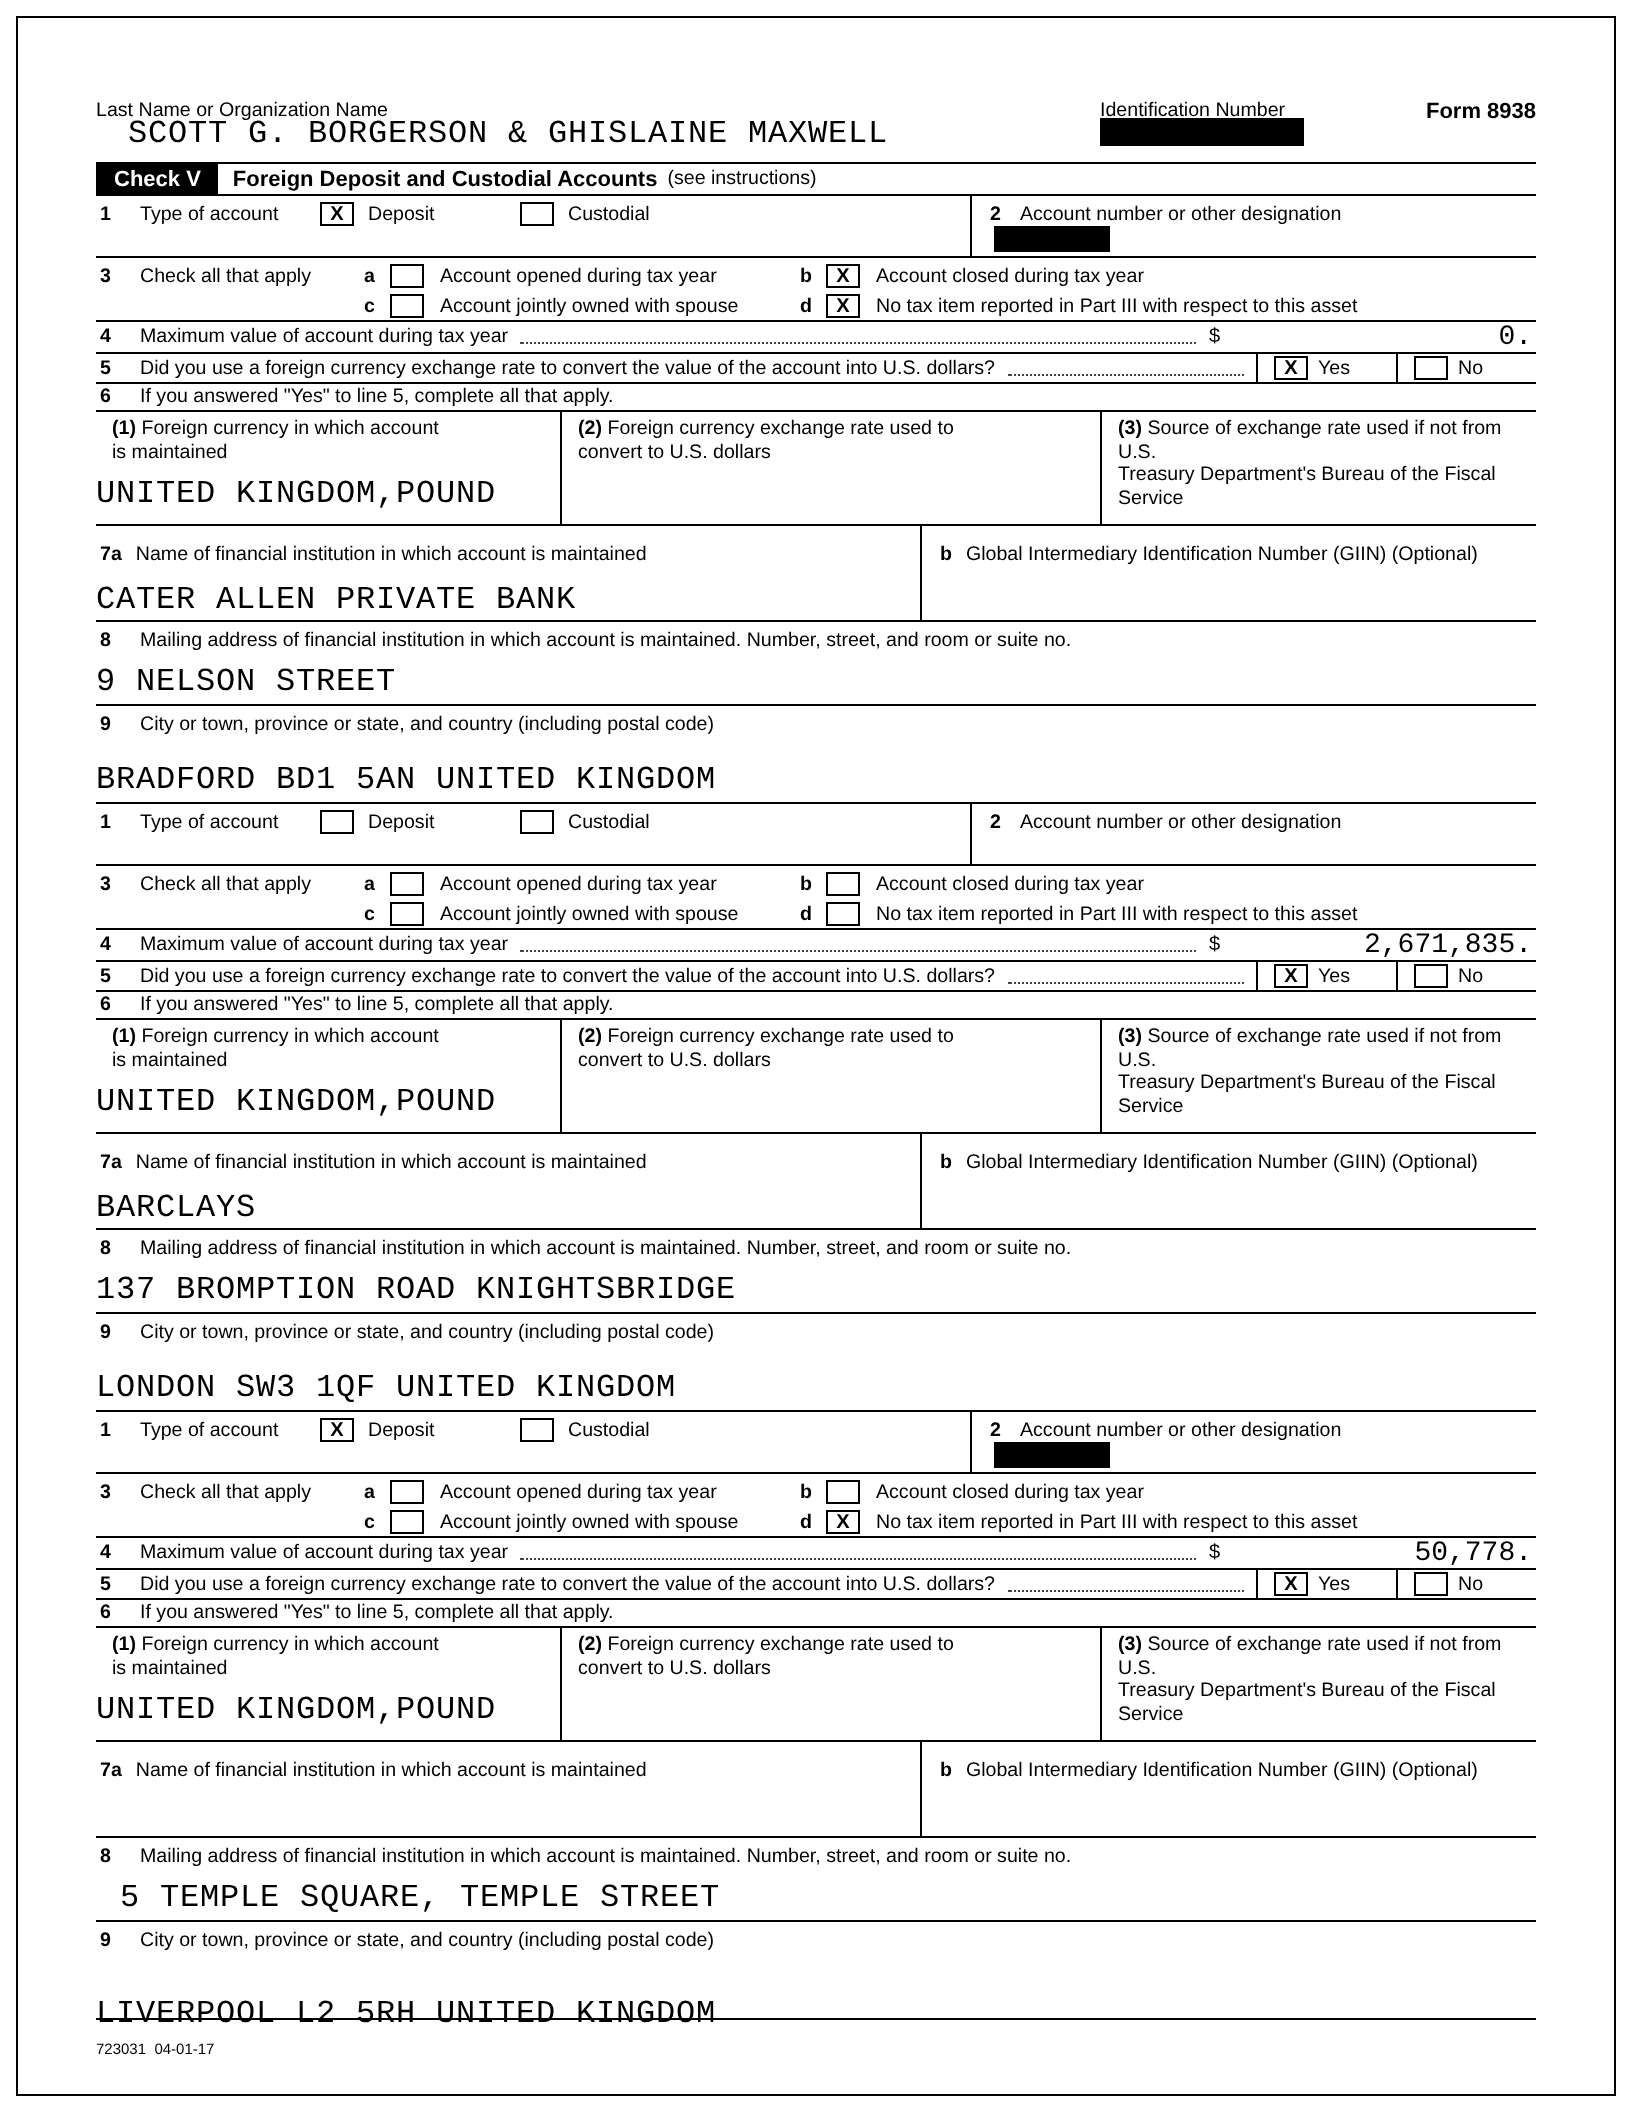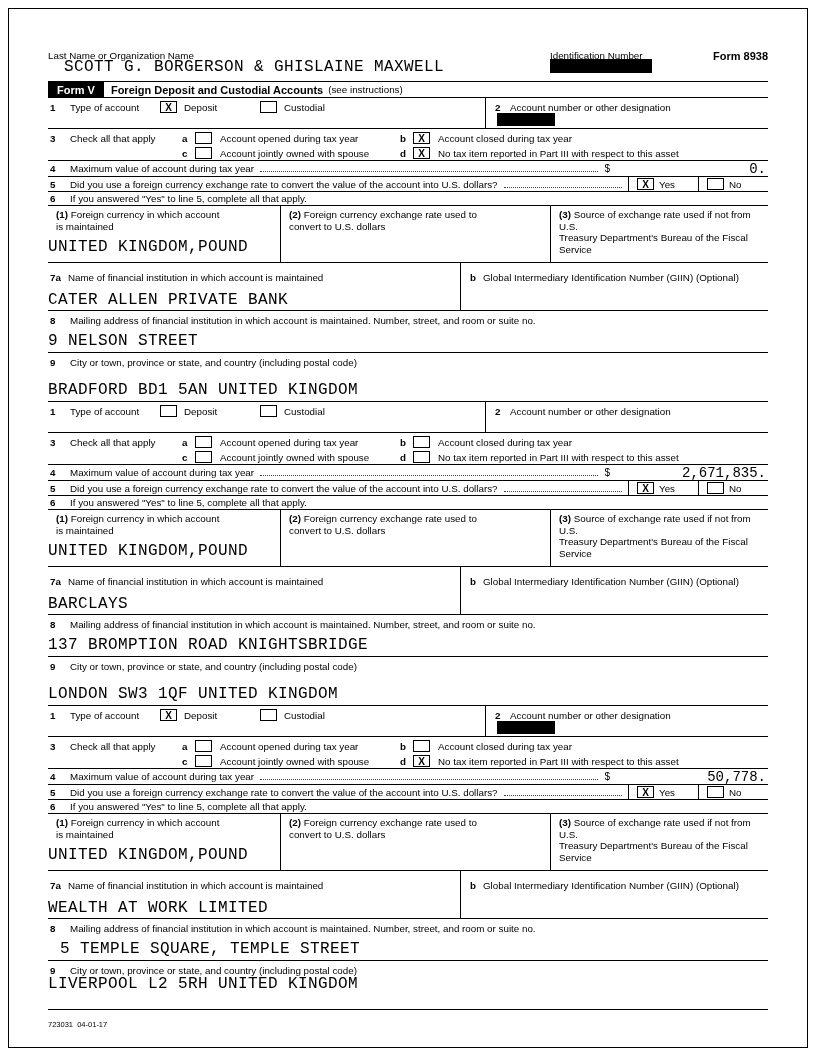--- a/index.html
+++ b/index.html
@@ -66,21 +66,21 @@
 
   <div class="top">
     <span class="abs lbl" style="left:0;top:4px">Last Name or Organization Name</span>
     <span class="abs val" style="left:16px;top:13px">SCOTT G. BORGERSON &amp; GHISLAINE MAXWELL</span>
     <span class="abs lbl" style="left:502px;top:4px">Identification Number</span>
     <span class="abs redact" style="left:502px;top:13px;width:102px;height:14px"></span>
     <span class="abs form-no" style="right:0;top:4px">Form 8938</span>
   </div>
 
   <div class="part-bar">
-    <span class="part-badge">Form V</span>
+    <span class="part-badge">Check V</span>
     <span class="part-title">Foreign Deposit and Custodial Accounts</span>
     <span class="part-sub">(see instructions)</span>
   </div>
 
   <div id="accounts">
   <section class="account">
 
     <div class="row r1">
       <span class="abs num" style="left:2px;top:4px">1</span>
       <span class="abs lbl" style="left:22px;top:4px">Type of account</span>
@@ -382,33 +382,32 @@
     </div>
 
     <div class="r7">
       <div class="r7l">
         <span class="num">7a</span><span class="lbl">Name of financial institution in which account is maintained</span>
       </div>
       <div class="r7r">
         <span class="num">b</span><span class="lbl">Global Intermediary Identification Number (GIIN) (Optional)</span>
         <span class="val"></span>
       </div>
-      <div class="val r7val">WEALTH AT WORK LIMITED</div>
     </div>
 
     <div class="row r8">
       <span class="abs num" style="left:2px;top:4px">8</span>
       <span class="abs lbl" style="left:22px;top:4px">Mailing address of financial institution in which account is maintained. Number, street, and room or suite no.</span>
       <span class="abs val" style="left:12px;top:22px">5 TEMPLE SQUARE, TEMPLE STREET</span>
     </div>
 
     <div class="row r9">
       <span class="abs num" style="left:2px;top:4px">9</span>
       <span class="abs lbl" style="left:22px;top:4px">City or town, province or state, and country (including postal code)</span>
-      <span class="abs val" style="left:0;top:15px">LIVERPOOL L2 5RH UNITED KINGDOM</span>
+      <span class="abs val" style="left:0;top:38px">LIVERPOOL L2 5RH UNITED KINGDOM</span>
     </div>
 
   </section>
 </div>
 
 </div>
 
 <div class="footer-code">723031  04-01-17</div>
 
 </body></html>

